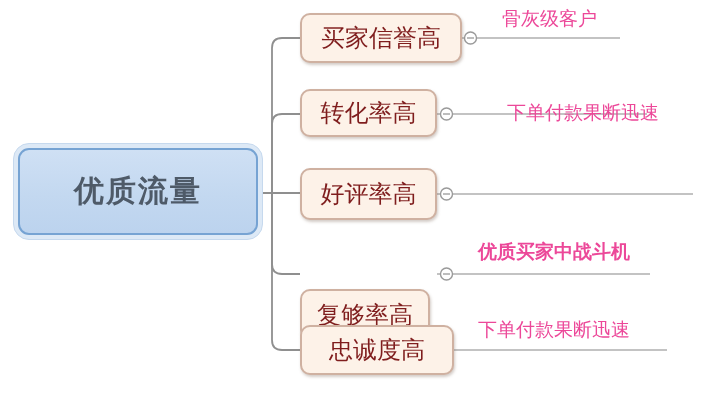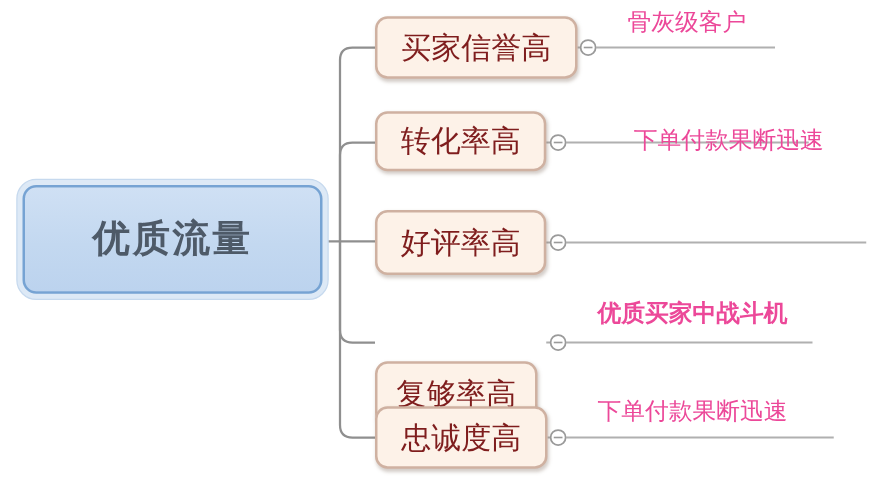--- a/index.html
+++ b/index.html
@@ -45,21 +45,21 @@
     cursor:default;
   }
   .branch-label{
     font-family:"Liberation Serif","DejaVu Serif",serif;
     font-size:24px;color:#7f1d1d;white-space:nowrap;
   }
   .b1{top:13px;width:162px;}
   .b2{top:89px;width:137px;height:48px;}
   .b3{top:168px;width:137px;height:52px;}
   .b4{top:249px;width:130px;height:51px;margin-top:40px;}
-  .b5{top:325px;width:138px;}
+  .b5{top:325px;width:154px;}
 
   
   .leaf{
     position:absolute;
     font-size:19px;line-height:20px;color:#ec4899;
     white-space:nowrap;cursor:default;
   }
   .l1{left:502px;top:9px;}
   .l2{left:478px;top:103px;margin-left:29px;}
   .l3{left:478px;top:164px;}

